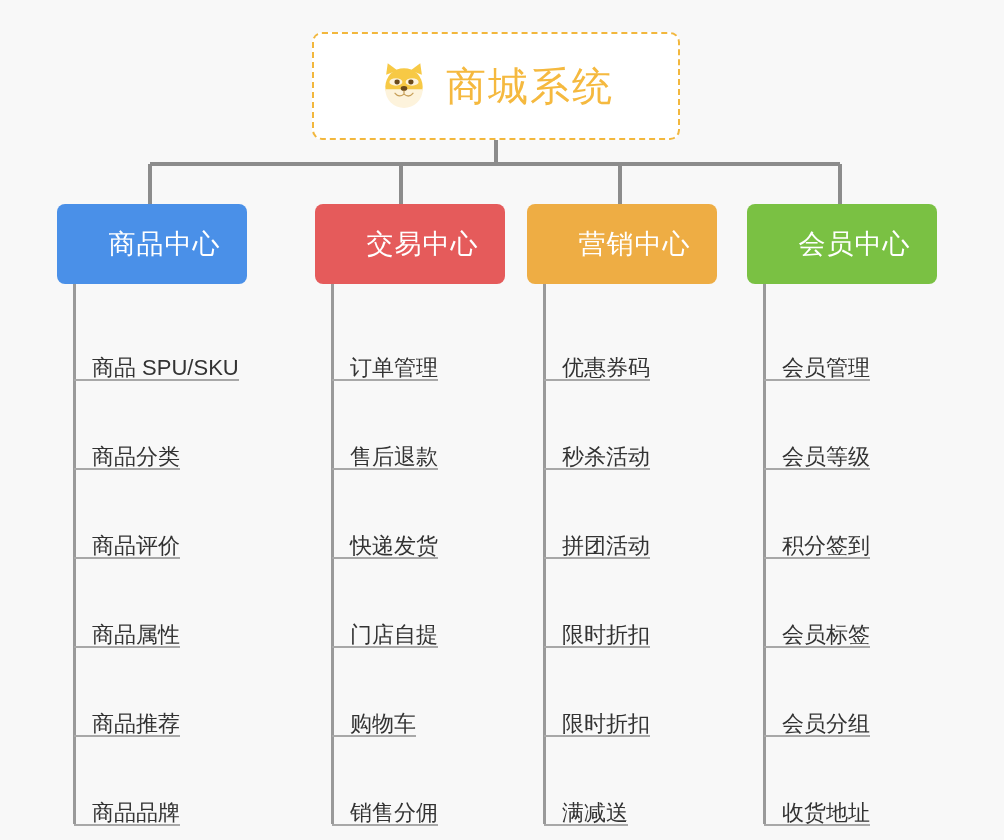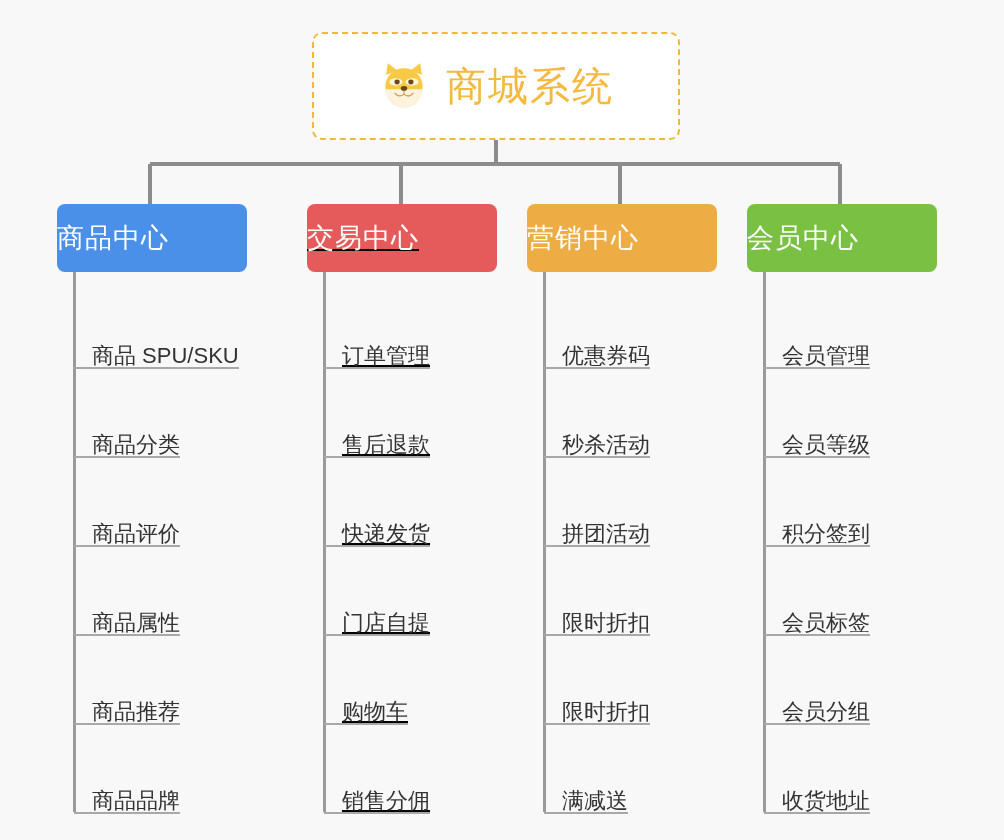--- a/index.html
+++ b/index.html
@@ -61,36 +61,37 @@
     pointer-events: none;
   }
 
   
   .column {
     position: absolute;
     top: 204px;
     width: 190px;
   }
   .col-0 { left: 57px; }
-  .col-1 { left: 307px; text-decoration: underline; }
+  .col-1 { left: 315px; }
   .col-2 { left: 527px; }
   .col-3 { left: 747px; }
 
   .cat-box {
     width: 100%;
-    height: 68px;
+    height: 80px;
     box-sizing: border-box;
     border-radius: 8px;
     display: flex;
     align-items: center;
-    justify-content: flex-start;
+    justify-content: center;
     color: #ffffff;
     font-size: 27px;
     letter-spacing: 1px;
     white-space: nowrap;
+    padding-left: 25px;
   }
 
   .items {
     position: relative;
     margin-top: 0;
     padding-top: 8px;
     padding-left: 17px;
   }
   
   .spine {

